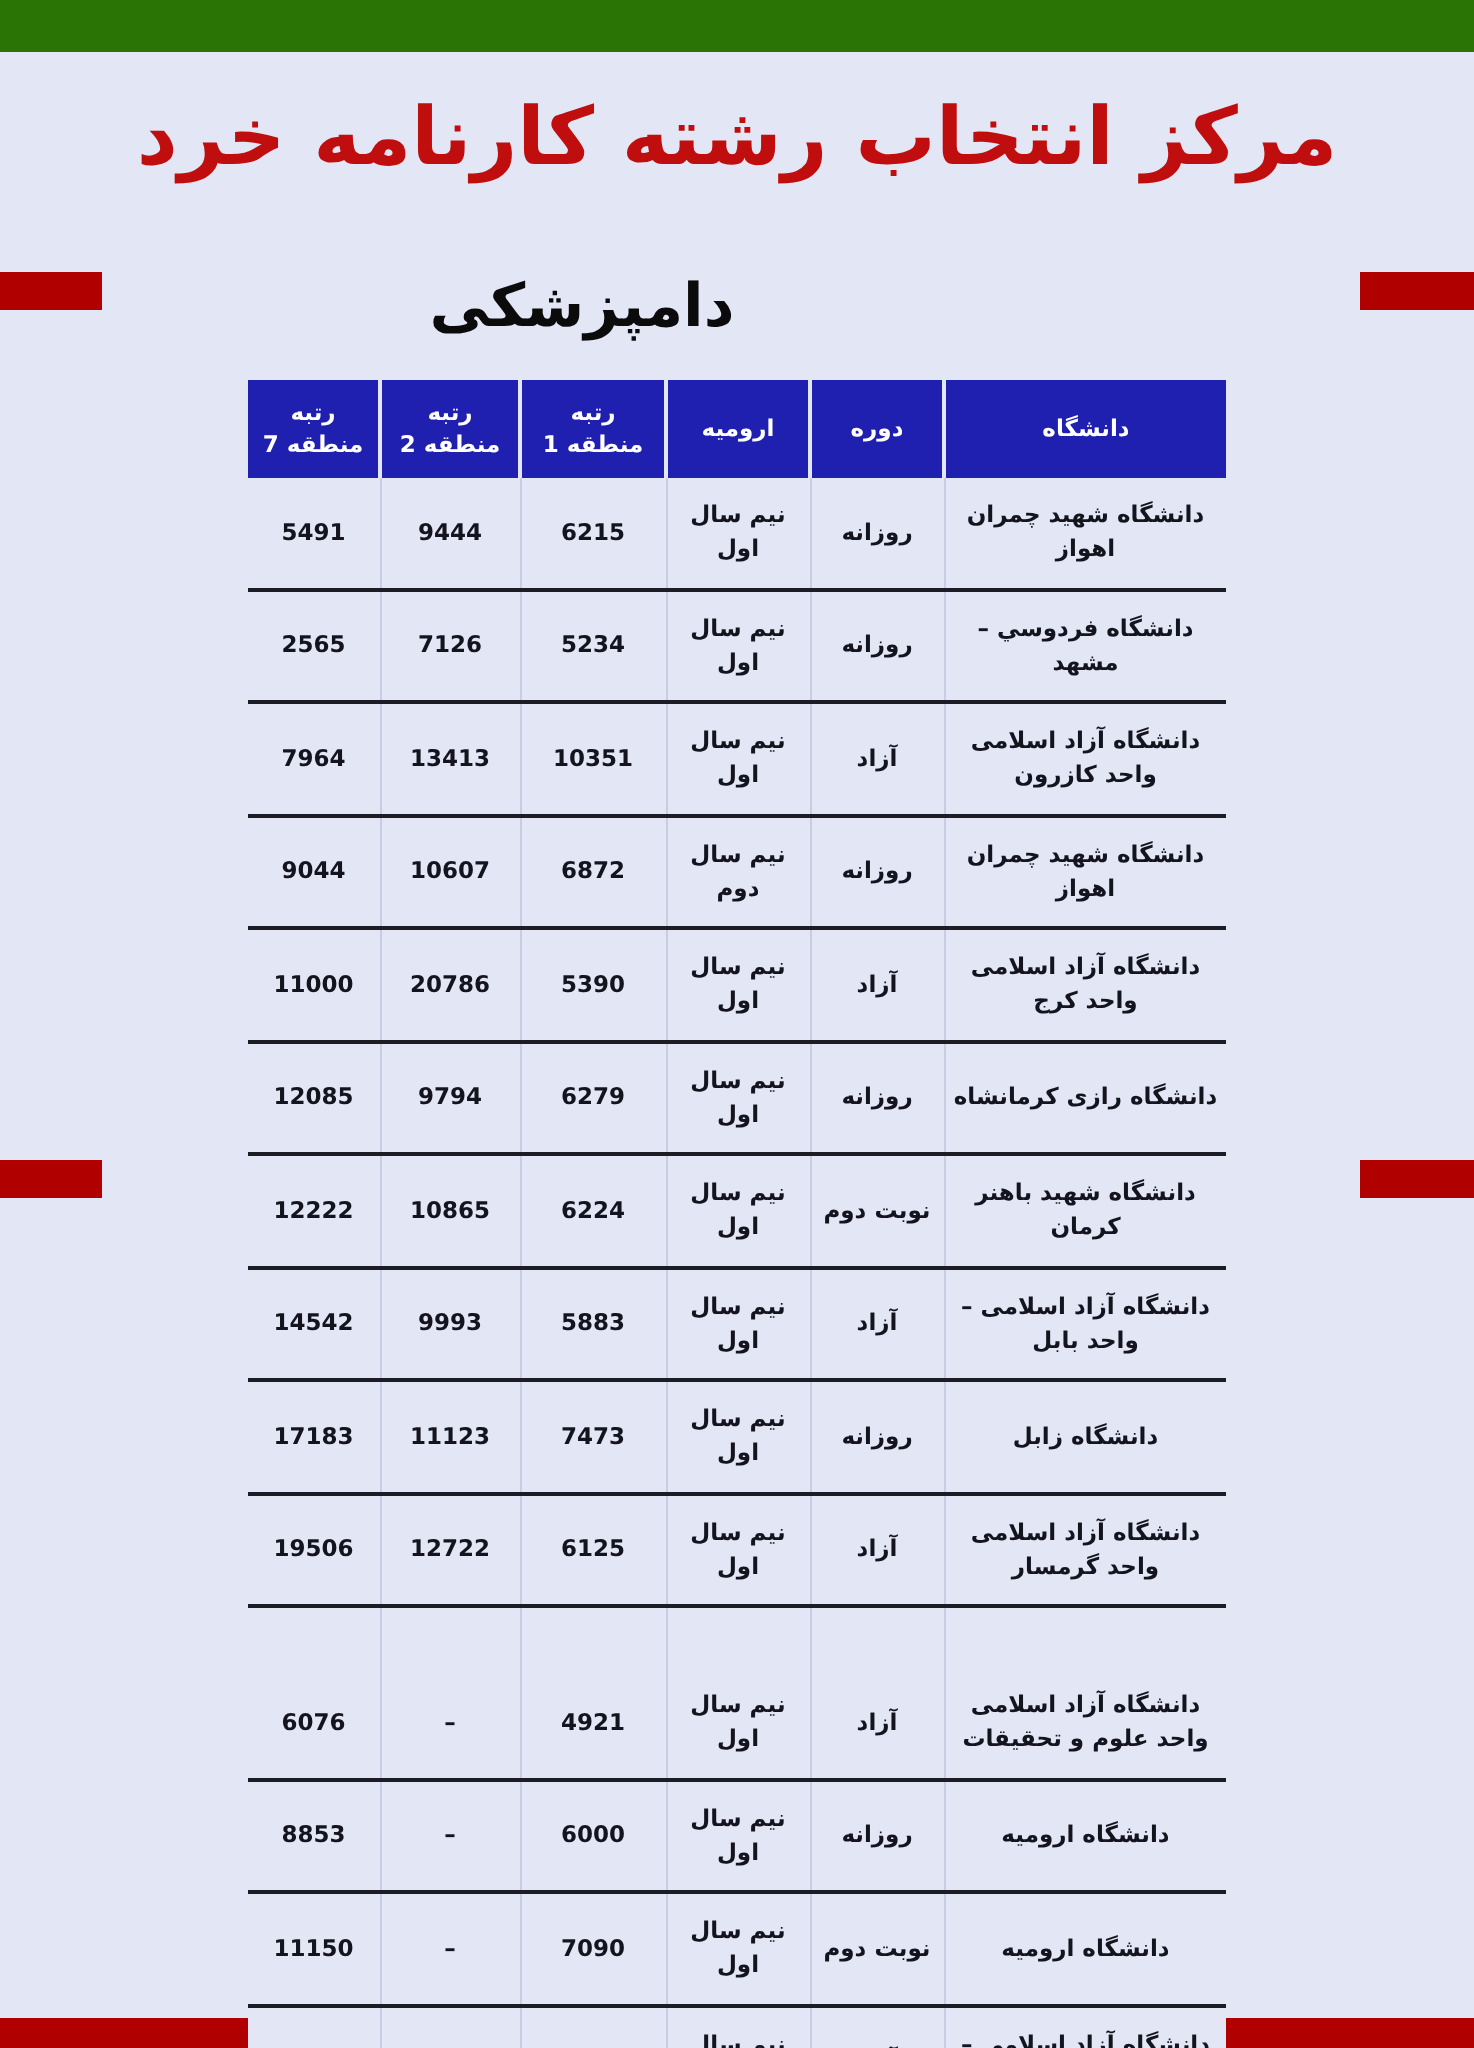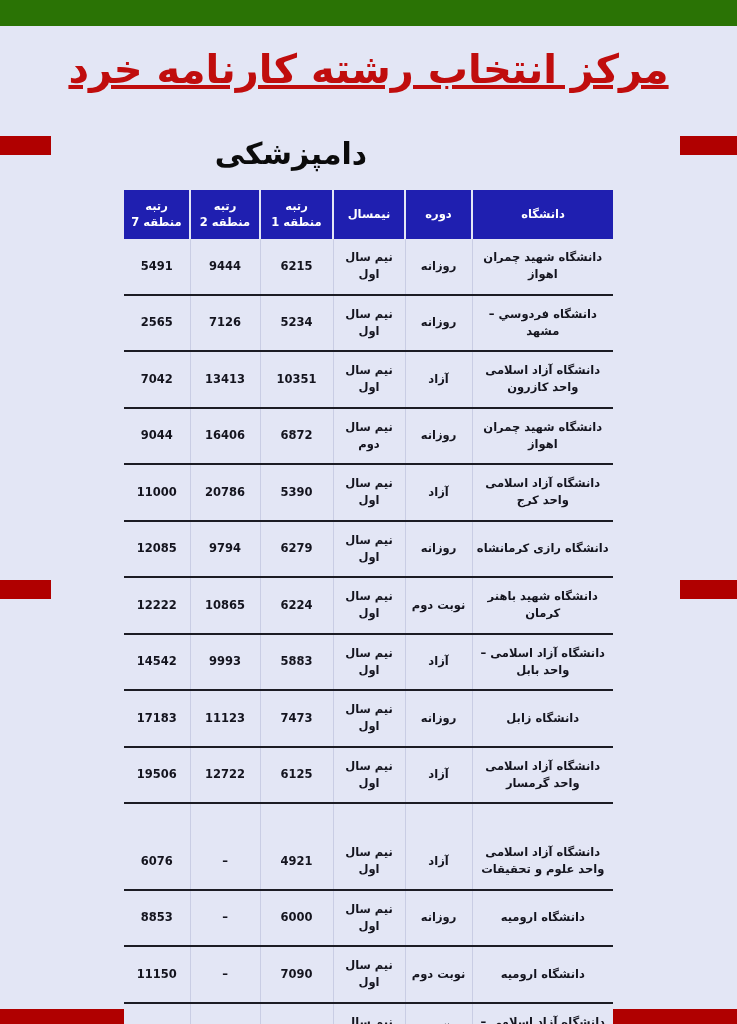--- a/index.html
+++ b/index.html
@@ -44,21 +44,20 @@
     position: absolute;
     left: 0; top: 44px;
     width: 737px;
     text-align: center;
     color: #c00d0d;
     font-size: 40px;
     font-weight: bold;
     letter-spacing: -1px;
     line-height: 1.25;
     direction: rtl;
-    text-decoration: underline;
   }
   .sub-title {
     position: absolute;
     left: 0; top: 134px;
     width: 582px;
     text-align: center;
     color: #0b0b0b;
     font-size: 30px;
     font-weight: bold;
     line-height: 1.3;
@@ -144,21 +143,21 @@
         <col class="c-dore">
         <col class="c-nim">
       <col class="c-r1">
         <col class="c-r2">
         <col class="c-r3">
     </colgroup>
     <thead>
       <tr>
         <th>دانشگاه</th>
         <th>دوره</th>
-        <th>نیمسال</th>
+        <th>ارومیه</th>
         <th>
           <span>رتبه</span><br>
           <span>منطقه 1</span>
         </th>
         <th>
           <span>رتبه</span><br>
           <span>منطقه 2</span>
         </th>
         <th>
           <span>رتبه</span><br>
@@ -182,28 +181,28 @@
           <td>5234</td>
           <td>7126</td>
           <td>2565</td>
         </tr>
         <tr>
           <td class="uni-cell">دانشگاه آزاد اسلامی واحد کازرون</td>
           <td>آزاد</td>
           <td>نیم سال اول</td>
           <td>10351</td>
           <td>13413</td>
-          <td>7042</td>
+          <td>7964</td>
         </tr>
         <tr>
           <td class="uni-cell">دانشگاه شهید چمران اهواز</td>
           <td>روزانه</td>
           <td>نیم سال دوم</td>
           <td>6872</td>
-          <td>16406</td>
+          <td>10607</td>
           <td>9044</td>
         </tr>
         <tr>
           <td class="uni-cell">دانشگاه آزاد اسلامی واحد کرج</td>
           <td>آزاد</td>
           <td>نیم سال اول</td>
           <td>5390</td>
           <td>20786</td>
           <td>11000</td>
         </tr>

